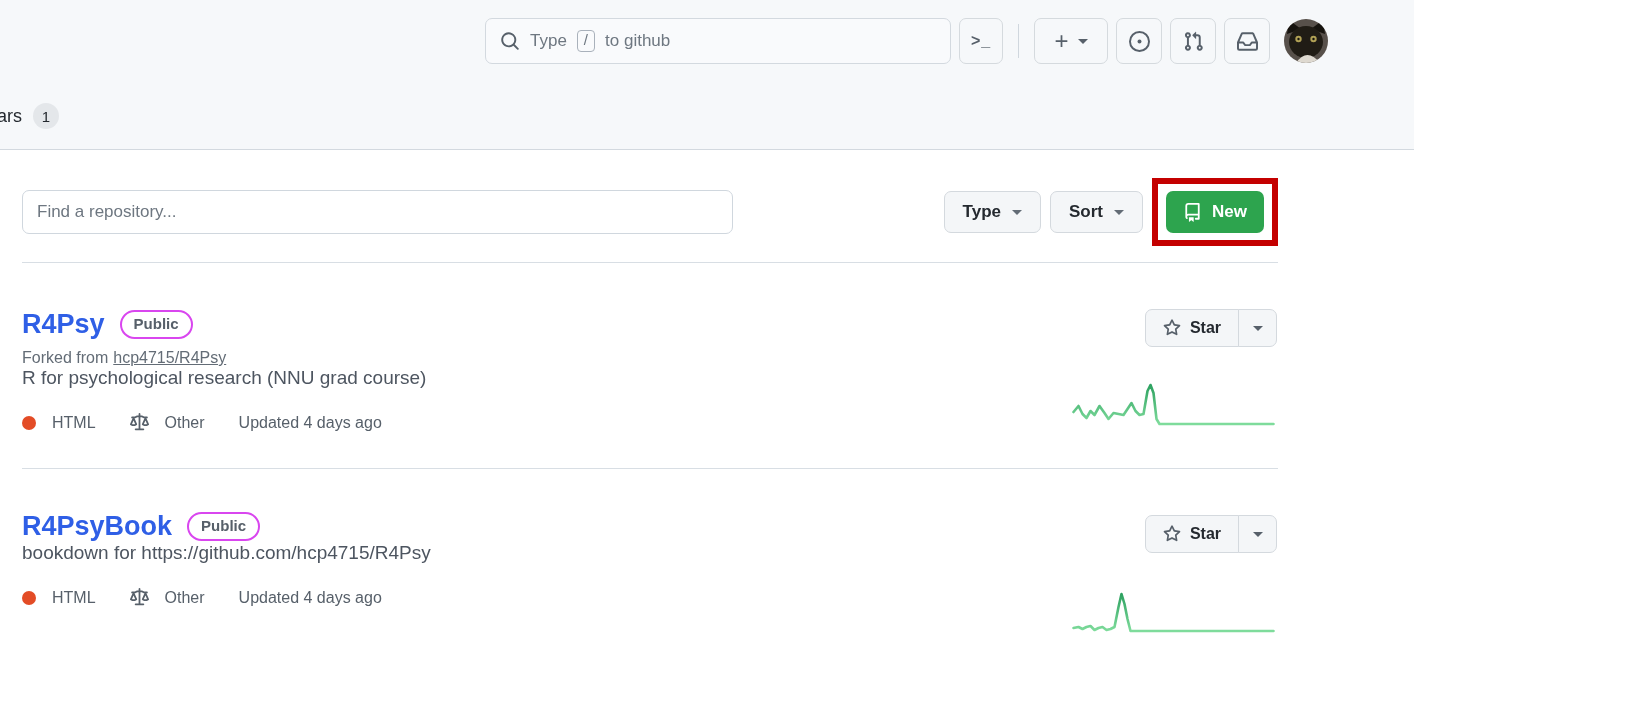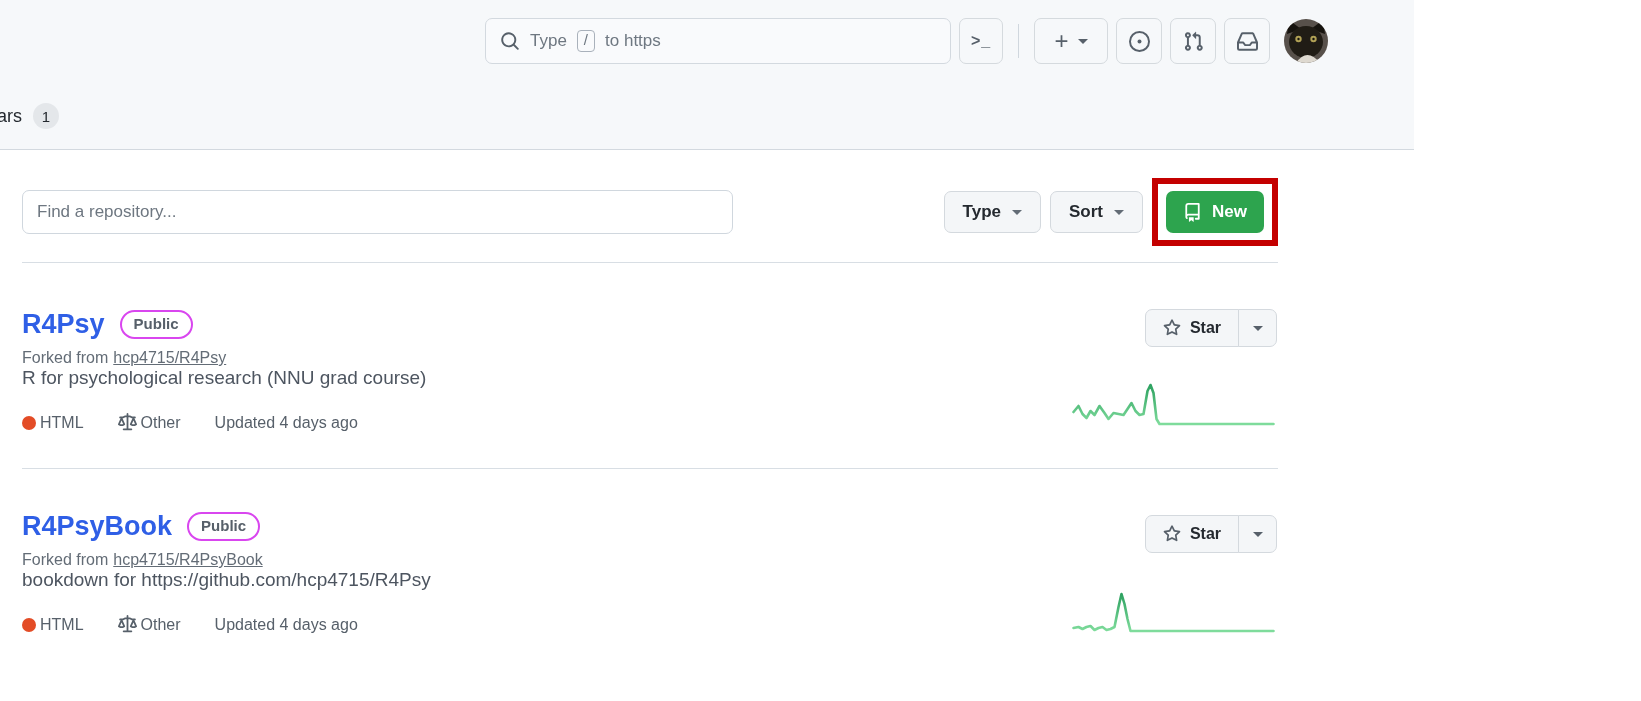--- a/index.html
+++ b/index.html
@@ -92,21 +92,21 @@
     border: 2px solid #d946ef; border-radius: 2em;
     padding: 3px 12px 5px; font-size: 15px; font-weight: 600; color: #57606a;
   }
   .fork-line { margin-top: 9px; font-size: 16px; color: #636c76; }
   .fork-link { color: #636c76; text-decoration: underline; margin-left: 5px; cursor: pointer; }
   .repo-desc { margin-top: 0; font-size: 19px; color: #4d5560; }
   .meta-row {
     display: flex; align-items: center; gap: 34px;
     margin-top: 24px; font-size: 16px; color: #57606a;
   }
-  .meta-item { display: flex; align-items: center; gap: 4px; }
+  .meta-item { display: flex; align-items: center; gap: 16px; }
   .lang-dot { width: 14px; height: 14px; border-radius: 50%; background: #e34c26; }
   .star-group { position: absolute; top: 46px; right: 1px; display: flex; }
   .star-main {
     display: inline-flex; align-items: center; gap: 9px;
     height: 38px; padding: 0 17px;
     background: #f4f6f8; border: 1px solid #d4d9de; border-radius: 7px 0 0 7px;
     font-size: 16px; font-weight: 600; color: #24292f;
     font-family: inherit; cursor: pointer;
   }
   .star-caret-btn {
@@ -126,21 +126,21 @@
     <div class="header-right">
 
       <div class="search-box">
         <span style="display:flex">
           <svg width="20" height="20" viewBox="0 0 16 16" fill="#57606a">
               <path d="M10.68 11.74a6 6 0 1 1 1.06-1.06l3.04 3.04a.75.75 0 1 1-1.06 1.06ZM11.5 7a4.5 4.5 0 1 0-9 0 4.5 4.5 0 0 0 9 0Z"></path>
             </svg>
         </span>
         <span>Type</span>
         <span class="kbd">/</span>
-        <span>to https</span>
+        <span>to github</span>
       </div>
 
       <button class="hdr-btn cmd-btn">
         <span>&gt;_</span>
       </button>
 
       <div class="divider-v"></div>
 
       <button class="hdr-btn plus-btn">
         <span>+</span>
@@ -267,23 +267,20 @@
         </defs>
         <polyline fill="none" stroke="url(#sg1)" stroke-width="2.6" stroke-linejoin="round" stroke-linecap="round" points="0,31 5,25 9,33 13,37 17,30 21,34 26,25 31,32 35,38 40,32 45,33 50,34 54,28 58,22 62,30 66,34 70,33 74,10 77,4 80,12 83,38 86,43 94,43 200,43"></polyline>
       </svg>
     </div>
 
     <div class="repo-row second">
       <div class="repo-title-row">
         <a class="repo-name" style="color: rgb(47, 95, 230);">R4PsyBook</a>
         <span class="pill">Public</span>
       </div>
-      <div class="fork-line">
-        <span>Forked from</span><a class="fork-link">hcp4715/R4PsyBook</a>
-      </div>
       <p class="repo-desc">bookdown for https://github.com/hcp4715/R4Psy</p>
       <div class="meta-row">
         <span class="meta-item">
           <span class="lang-dot" style="background: rgb(227, 76, 38);"></span>
           <span>HTML</span>
         </span>
         <span class="meta-item">
           <span style="display:flex">
             <svg width="19" height="19" viewBox="0 0 16 16" fill="#57606a">
                 <path d="M8.75.75V2h.985c.304 0 .603.08.867.231l1.29.736c.038.022.08.033.124.033h2.234a.75.75 0 0 1 0 1.5h-.427l2.111 4.692a.75.75 0 0 1-.154.838l-.53-.53.529.531-.001.002-.002.002-.006.006-.016.015-.045.04c-.21.176-.441.327-.686.45C14.556 10.78 13.88 11 13 11a4.498 4.498 0 0 1-2.023-.454 3.544 3.544 0 0 1-.686-.45l-.045-.04-.016-.015-.006-.006-.004-.004v-.001a.75.75 0 0 1-.154-.838L12.178 4.5h-.162c-.305 0-.604-.079-.868-.231l-1.29-.736a.245.245 0 0 0-.124-.033H8.75V13h2.5a.75.75 0 0 1 0 1.5h-6.5a.75.75 0 0 1 0-1.5h2.5V3.5h-.984a.245.245 0 0 0-.124.033l-1.289.737c-.265.15-.564.23-.869.23h-.162l2.112 4.692a.75.75 0 0 1-.154.838l-.53-.53.529.531-.001.002-.002.002-.006.006-.016.015-.045.04c-.21.176-.441.327-.686.45C4.556 10.78 3.88 11 3 11a4.498 4.498 0 0 1-2.023-.454 3.544 3.544 0 0 1-.686-.45l-.045-.04-.016-.015-.006-.006-.004-.004v-.001a.75.75 0 0 1-.154-.838L2.178 4.5H1.75a.75.75 0 0 1 0-1.5h2.234a.249.249 0 0 0 .125-.033l1.288-.737c.265-.15.564-.23.869-.23h.984V.75a.75.75 0 0 1 1.5 0Zm2.945 8.477c.285.135.718.273 1.305.273s1.02-.138 1.305-.273L13 6.327Zm-10 0c.285.135.718.273 1.305.273s1.02-.138 1.305-.273L3 6.327Z"></path>

